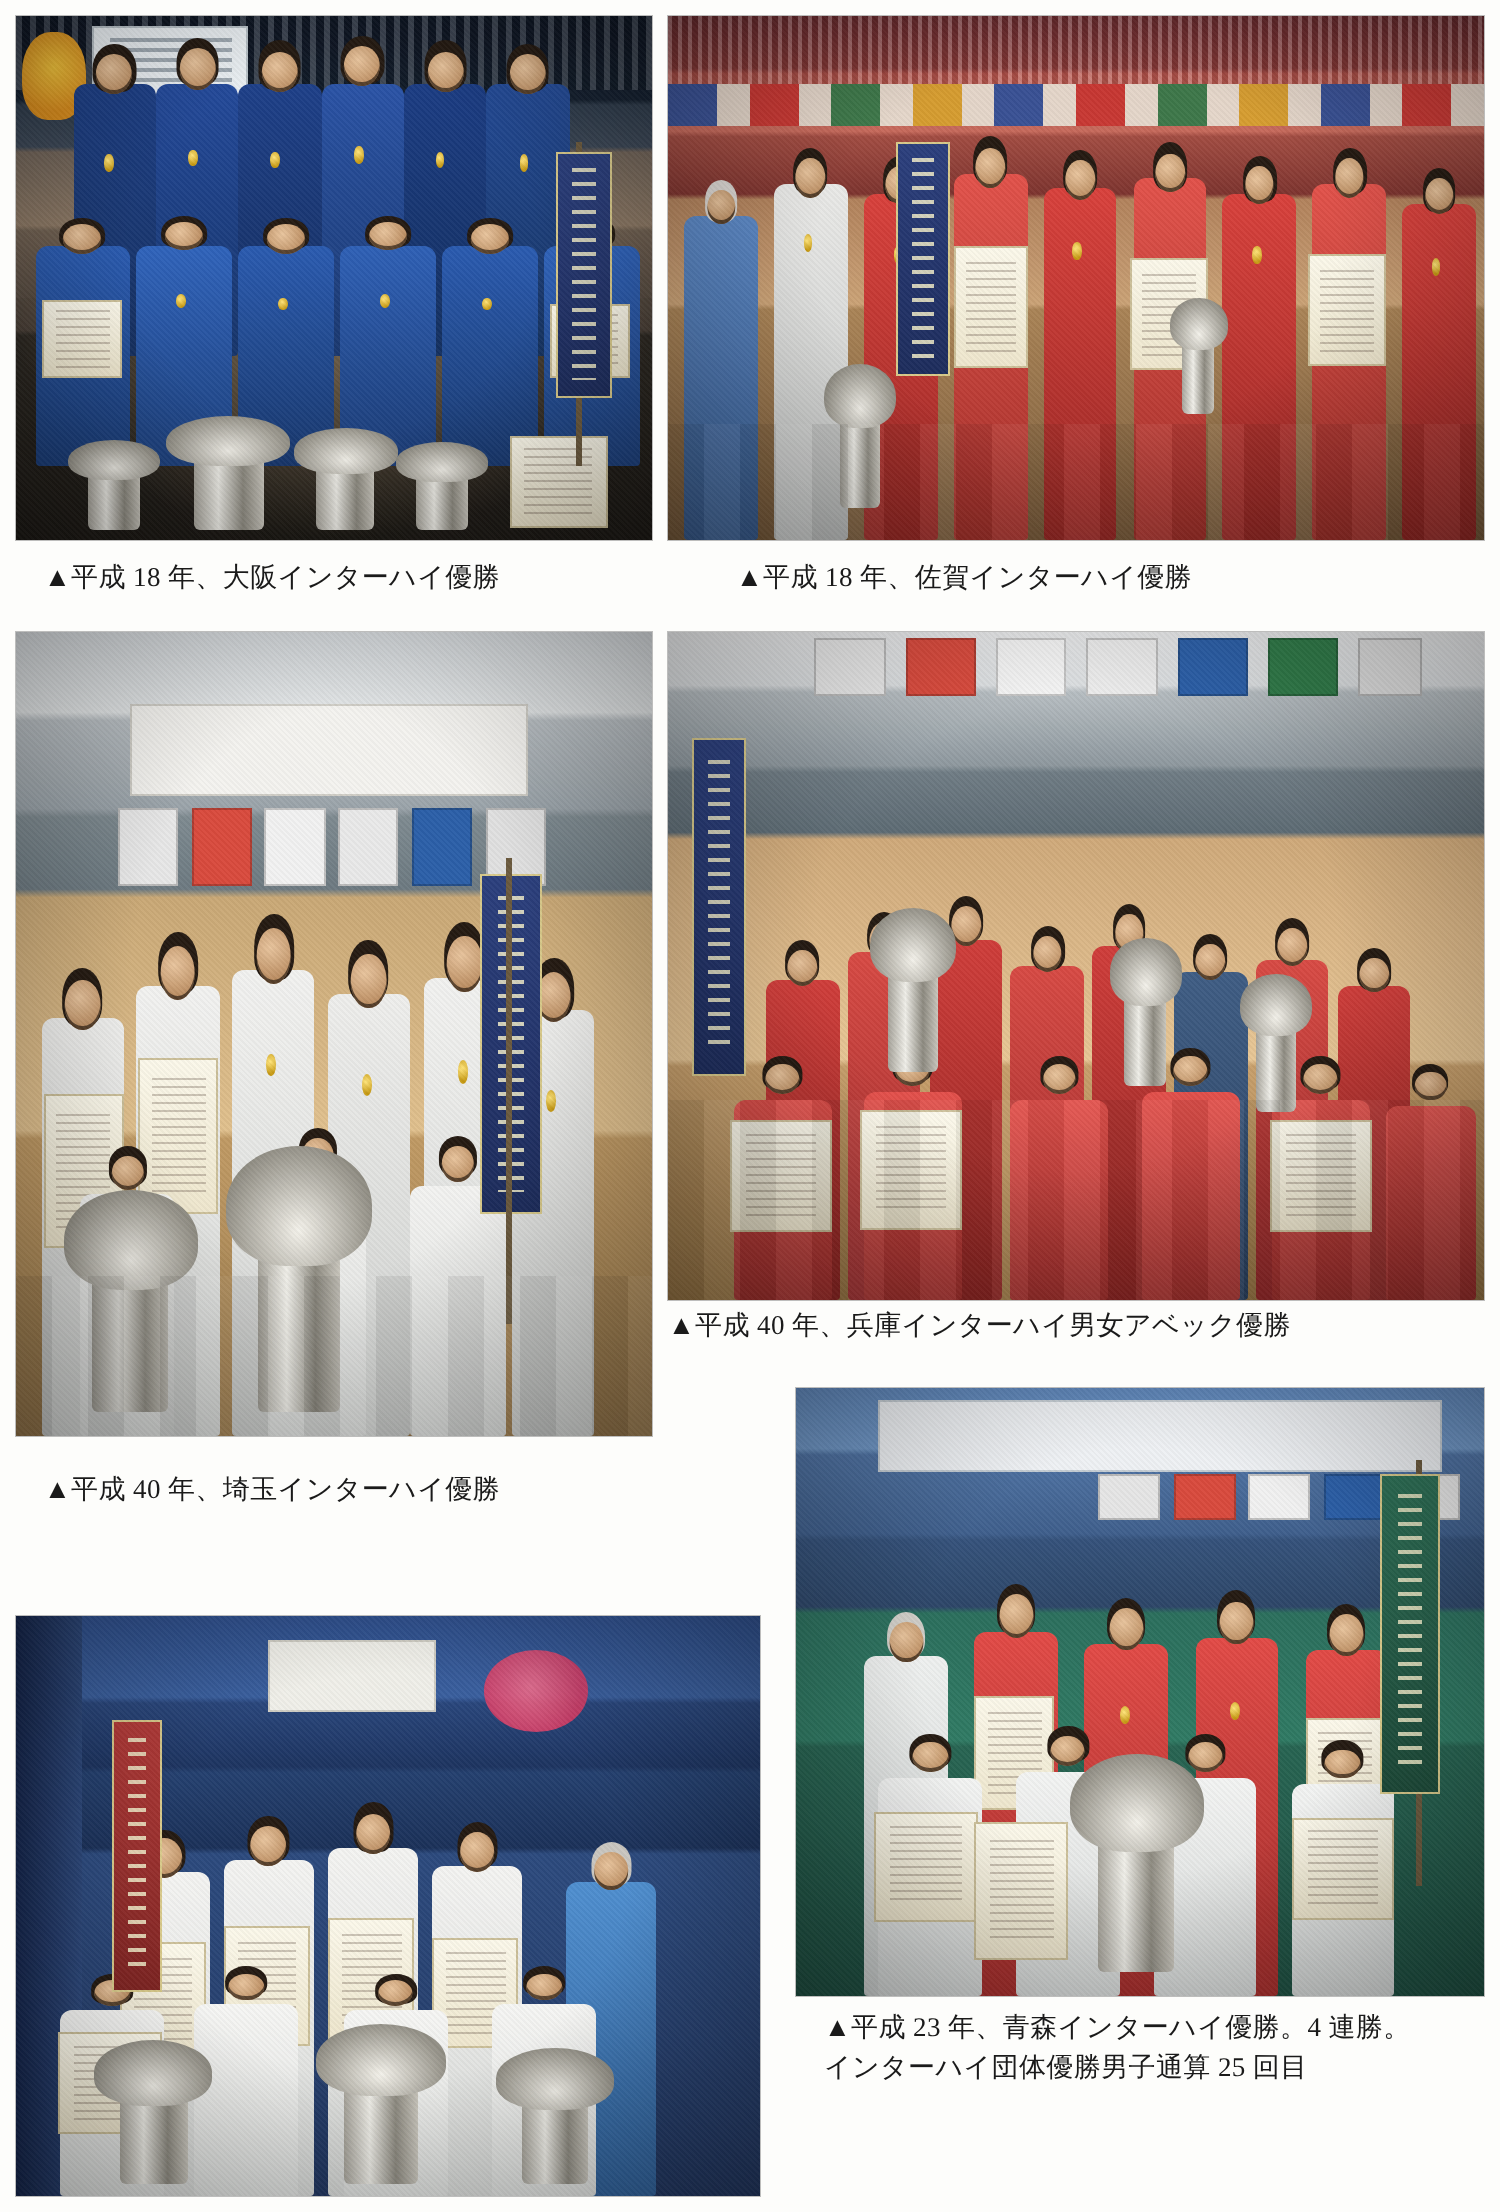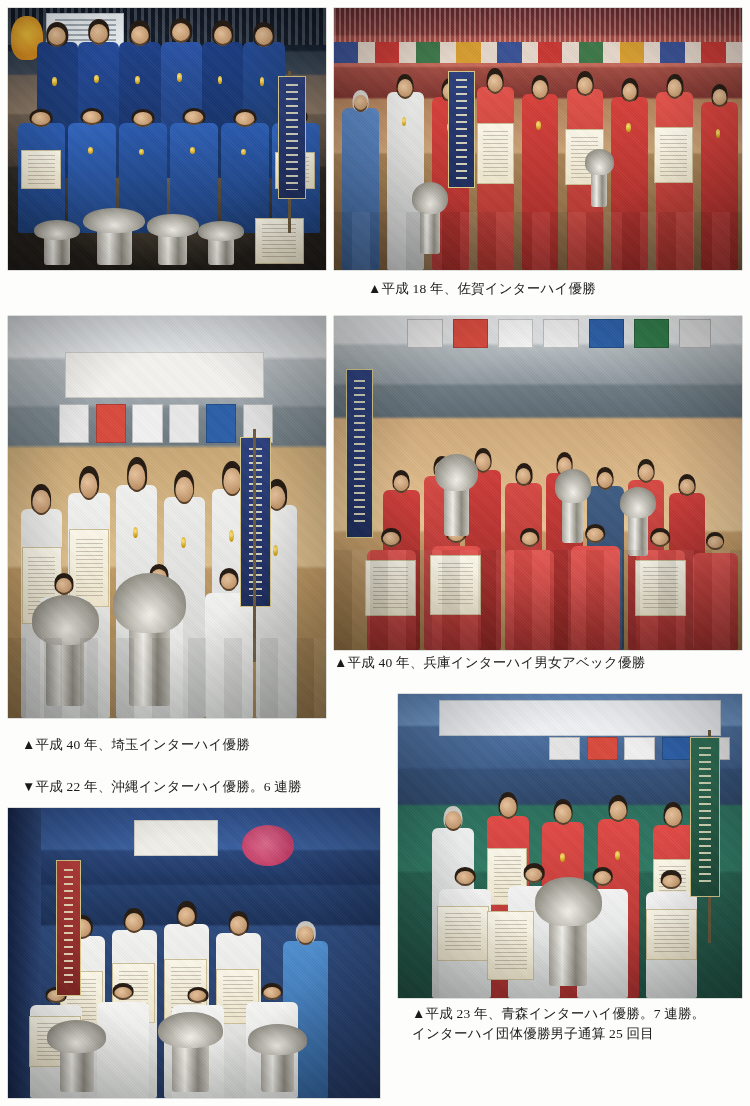--- a/index.html
+++ b/index.html
@@ -330,20 +330,21 @@
         <div class="trophy" style="left:47%;width:10%;height:58%;"></div>
         <div class="trophy" style="left:64%;width:9%;height:50%;"></div>
         <div class="cert" style="left:80%;bottom:2%;width:16%;height:70%;"></div>
       </div>
       <div class="flagpole" style="left:88%;top:24%;height:62%;"></div>
       <div class="pennant" style="left:85%;top:26%;width:8%;height:46%;"></div>
       <div class="grain"></div>
       <div class="vignette"></div>
     </div>
   </div>
+  <div class="caption" id="cap-osaka">▲平成 18 年、大阪インターハイ優勝</div>
 
   <div class="photo" id="photo-saga">
     <div class="inner">
       <div class="bg-layer bg-main"></div>
       <div class="crowd"></div>
       <div class="flagstrip"></div>
 
       <div class="person" style="left:2%;width:9%;height:62%;background:linear-gradient(#5b87c4,#3a5f93);">
         <div class="hair" style="top:-11%;width:46%;height:13%;background:#d8d4cf;"></div>
         <div class="head" style="top:-8%;width:40%;height:11%;"></div>
@@ -603,21 +604,20 @@
       </div>
 
       <div class="pennant" style="left:13%;top:18%;width:6%;height:46%;background:linear-gradient(#b23a38,#7e2422);"></div>
       <div class="trophy" style="left:14%;bottom:2%;width:9%;height:18%;"></div>
       <div class="trophy" style="left:44%;bottom:2%;width:10%;height:20%;"></div>
       <div class="trophy" style="left:68%;bottom:2%;width:9%;height:17%;"></div>
       <div class="grain"></div>
       <div class="vignette"></div>
     </div>
   </div>
-  <div class="caption" id="cap-okinawa">▼平成 22 年、沖縄インターハイ優勝。6 連勝</div>
 
   <div class="photo" id="photo-aomori">
     <div class="inner">
       <div class="bg-layer bg-main"></div>
       <div class="topbanner"></div>
       <div class="topflags">
         <div class="miniflag" style="left:0%;width:16%;background:#e5e5e5;"></div>
         <div class="miniflag" style="left:21%;width:16%;background:#d94a3d;"></div>
         <div class="miniflag" style="left:42%;width:16%;background:#f1f1f1;"></div>
         <div class="miniflag" style="left:63%;width:16%;background:#2b5fa8;"></div>
@@ -669,16 +669,16 @@
       </div>
 
       <div class="flagpole" style="left:90%;top:12%;height:70%;"></div>
       <div class="pennant" style="left:85%;top:14%;width:8%;height:52%;background:linear-gradient(#2d6f56,#1d4a39);"></div>
       <div class="trophy" style="left:44%;bottom:4%;width:11%;height:26%;"></div>
       <div class="cert" style="left:26%;bottom:6%;width:13%;height:22%;"></div>
       <div class="grain"></div>
       <div class="vignette"></div>
     </div>
   </div>
-  <div class="caption" id="cap-aomori">▲平成 23 年、青森インターハイ優勝。7 連勝。
+  <div class="caption" id="cap-aomori">▲平成 23 年、青森インターハイ優勝。4 連勝。
 インターハイ団体優勝男子通算 25 回目</div>
 
 </div>
 
 </body></html>

